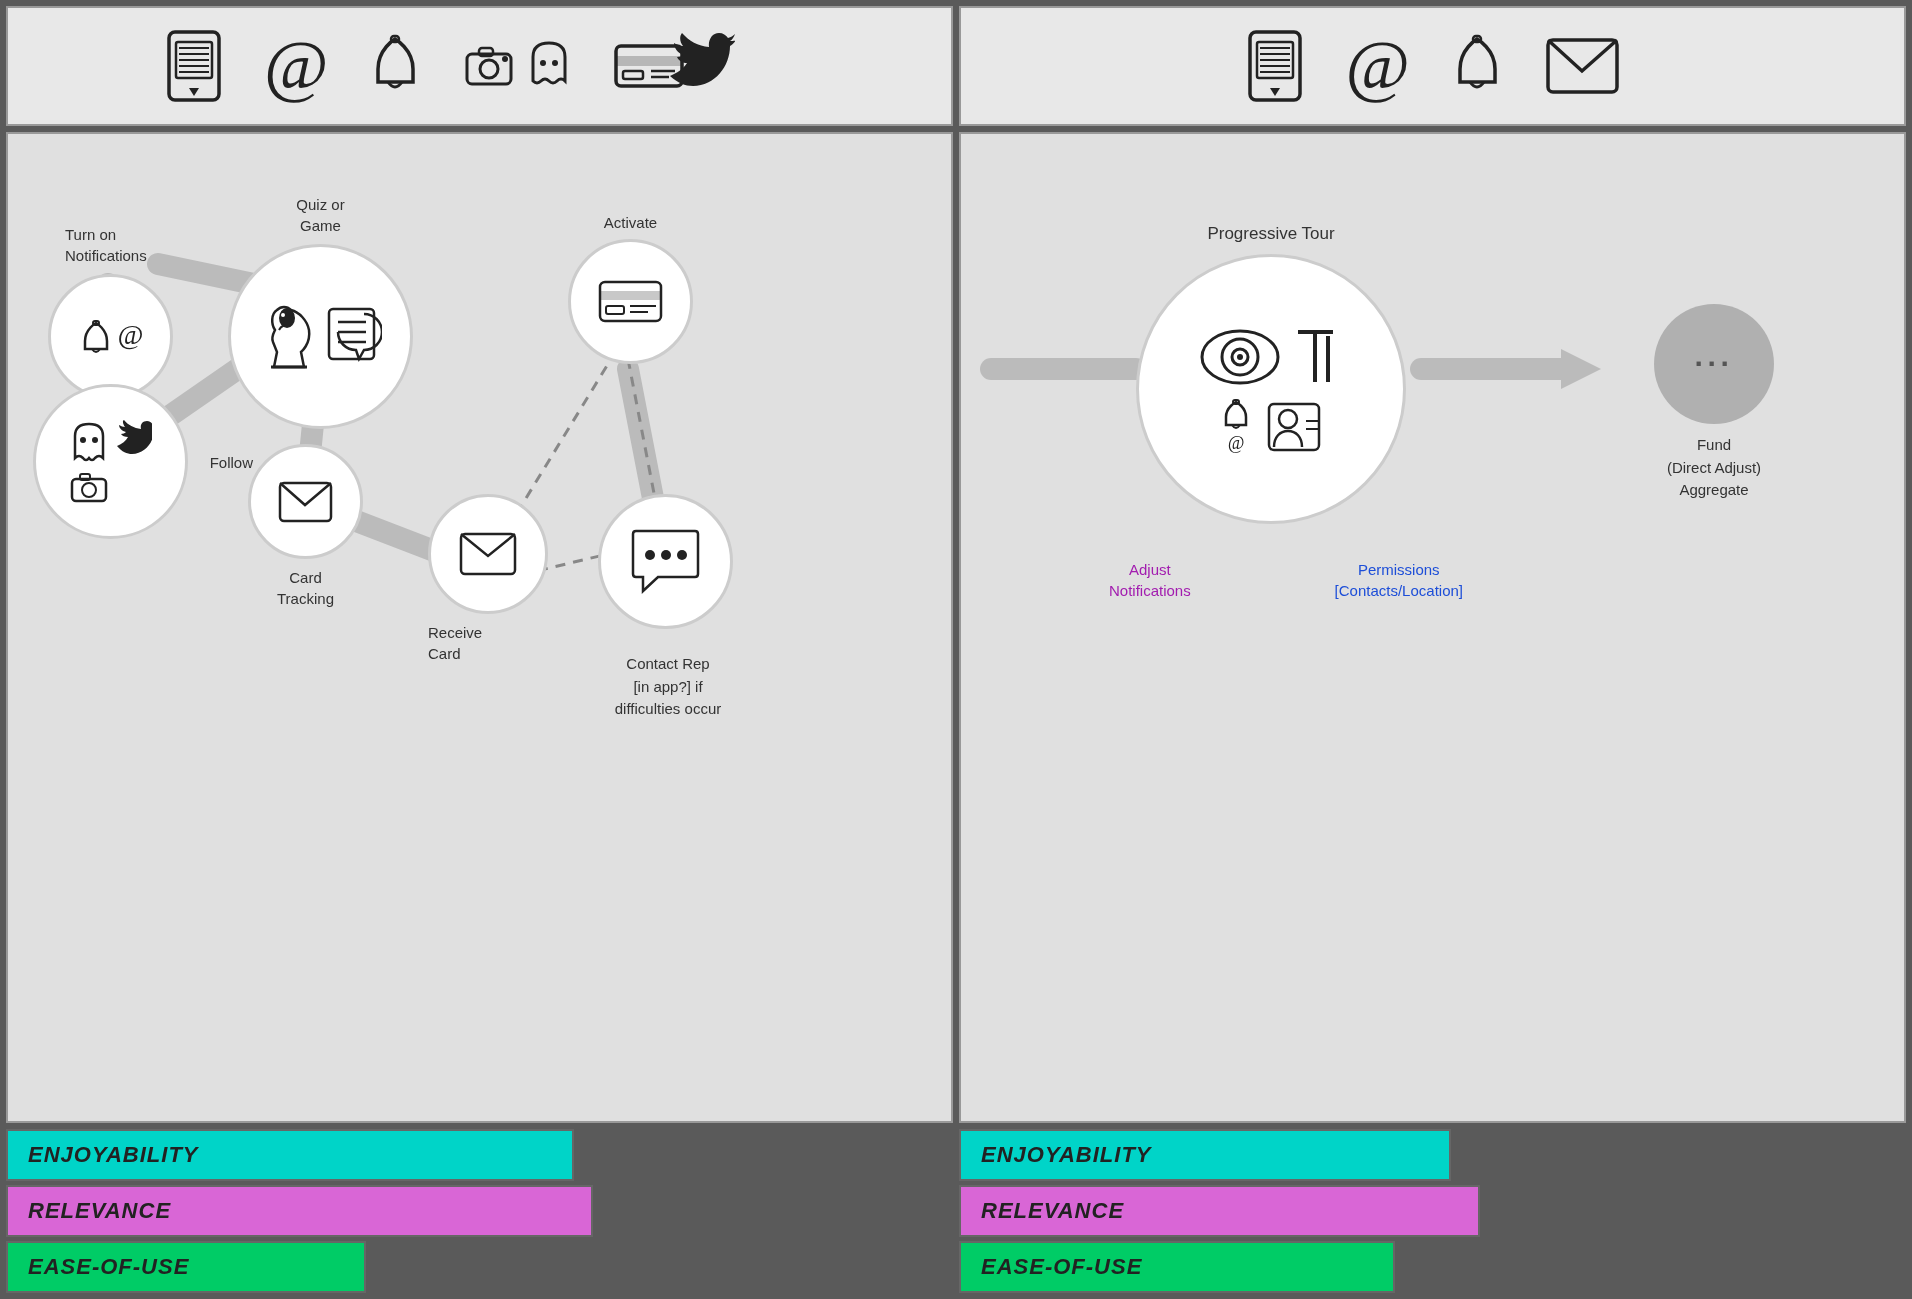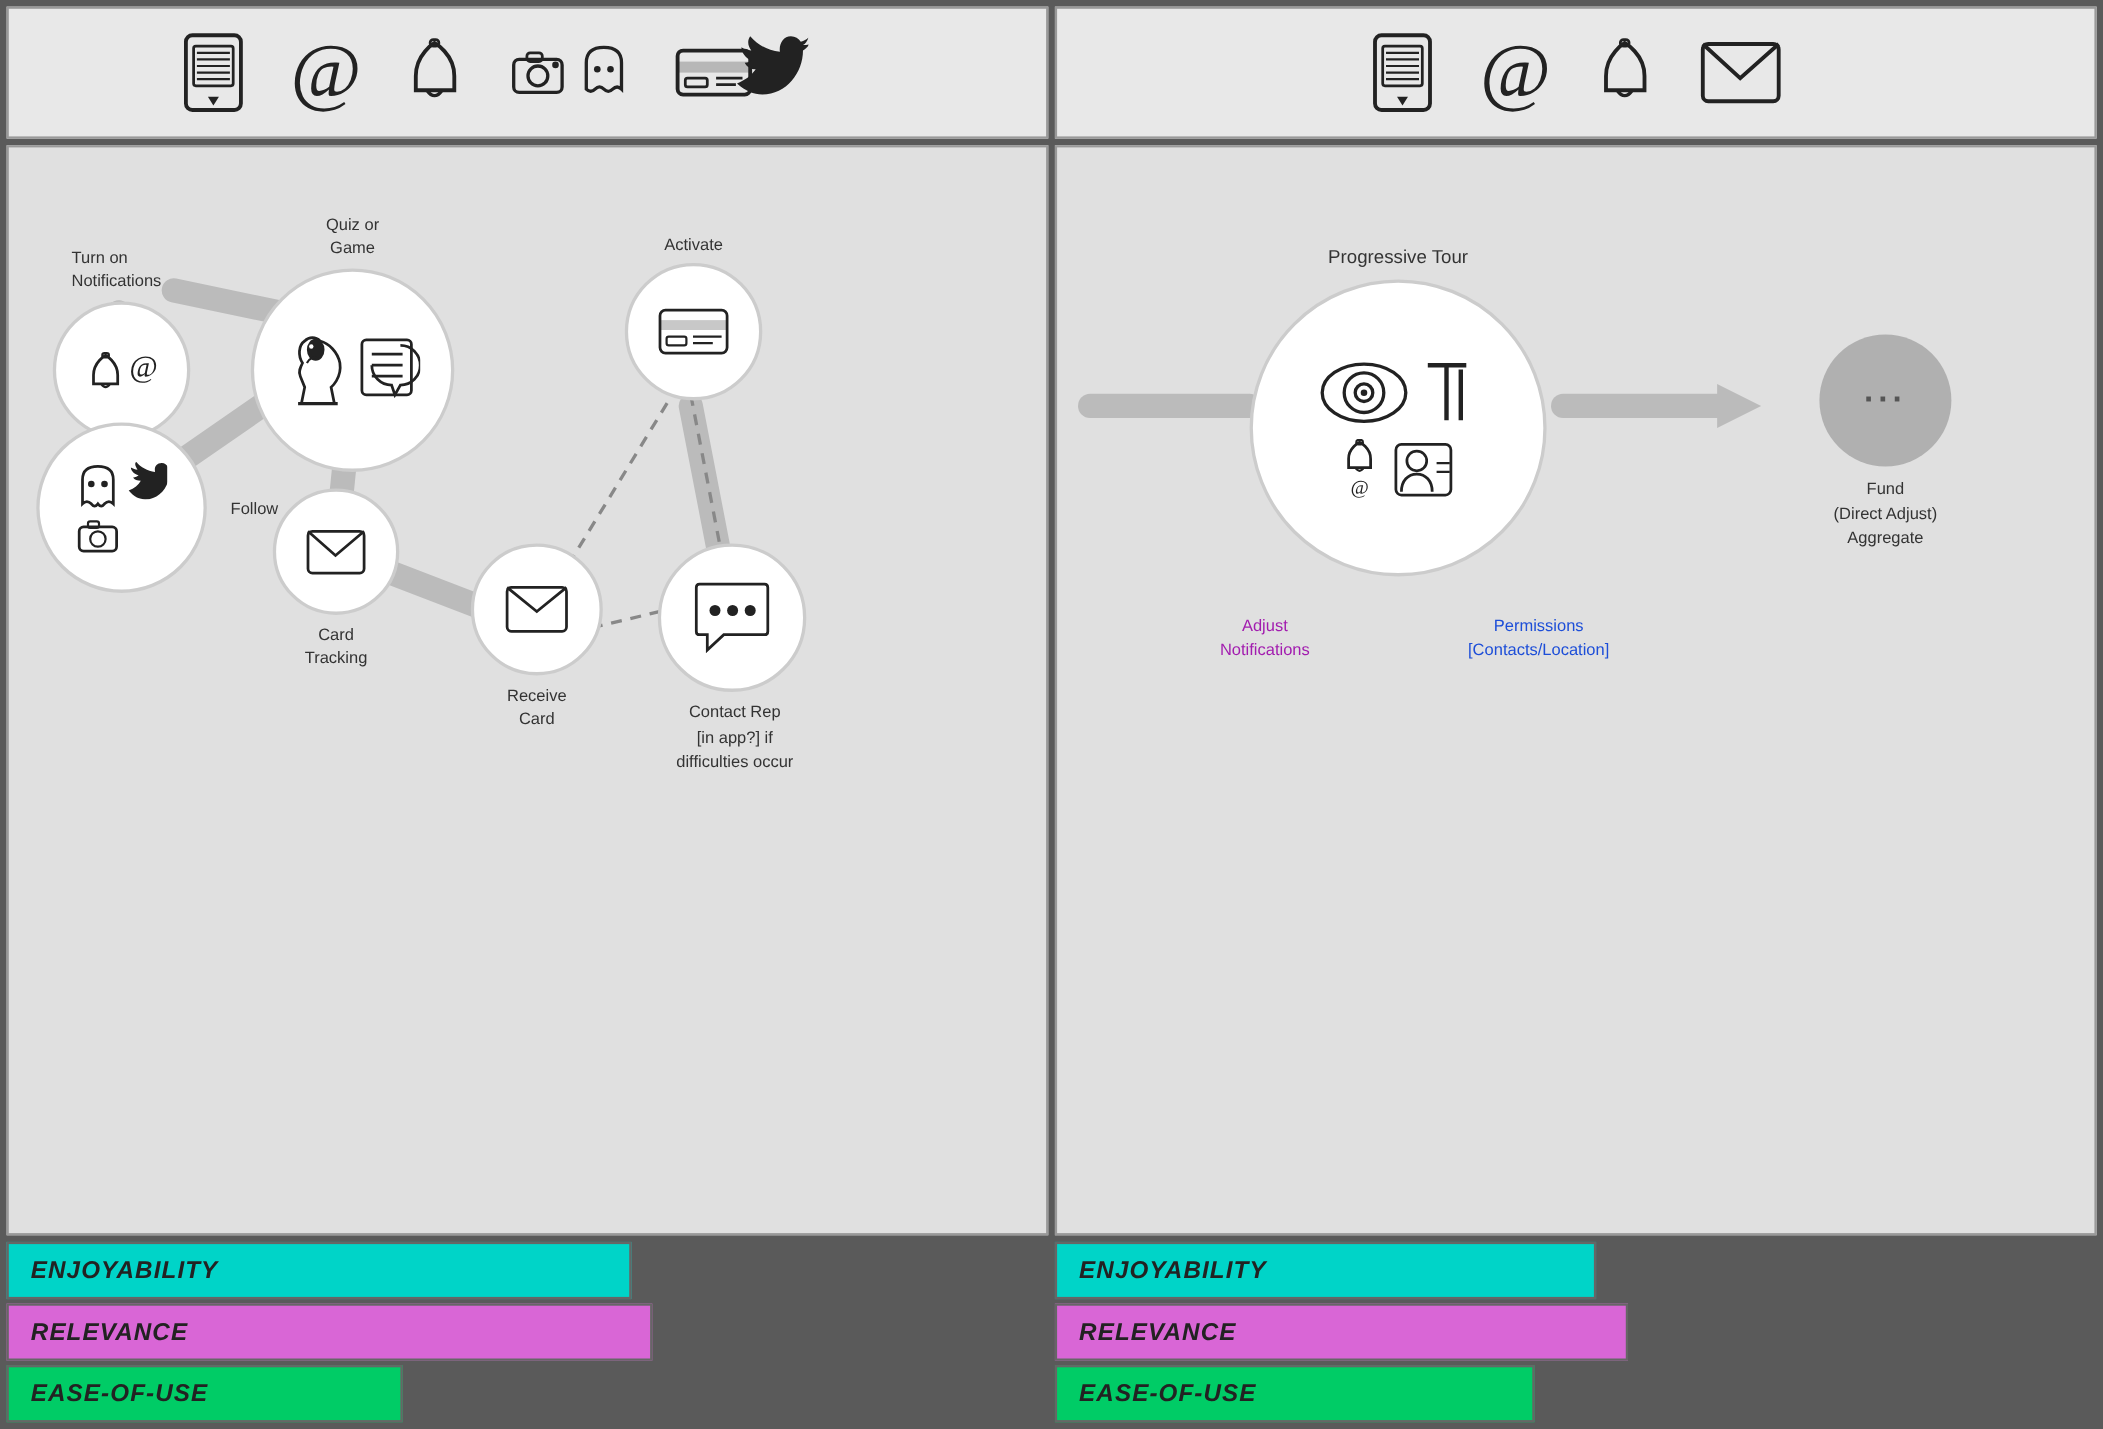--- a/index.html
+++ b/index.html
@@ -302,21 +302,21 @@
       </div>
 
       <div style="position:absolute; left:420px; top:360px;">
         <div style="width:120px; height:120px; border-radius:50%; background:white; border:3px solid #ccc; display:flex; align-items:center; justify-content:center;">
 
           <svg width="58" height="44" viewBox="0 0 58 44">
             <rect x="2" y="2" width="54" height="40" rx="4" fill="none" stroke="#222" stroke-width="2.5"></rect>
             <polyline points="2,2 29,24 56,2" fill="none" stroke="#222" stroke-width="2.5"></polyline>
           </svg>
         </div>
-        <div style="font-size:15px; color:#333; text-align:center; line-height:1.4; margin-top:8px;">
+        <div style="font-size:15px; color:#333; line-height:1.4; margin-top:8px;">
           <span>Receive</span><br>
           <span>Card</span>
         </div>
       </div>
 
       <div style="position:absolute; left:560px; top:80px;">
         <div style="font-size:15px; color:#333; text-align:center; margin-bottom:8px;">Activate</div>
         <div style="width:125px; height:125px; border-radius:50%; background:white; border:3px solid #ccc; display:flex; align-items:center; justify-content:center;">
           <svg width="65" height="45" viewBox="0 0 65 45">
             <rect x="2" y="3" width="61" height="39" rx="5" fill="none" stroke="#222" stroke-width="2.5"></rect>
@@ -331,21 +331,21 @@
       <div style="position:absolute; left:590px; top:360px;">
         <div style="width:135px; height:135px; border-radius:50%; background:white; border:3px solid #ccc; display:flex; align-items:center; justify-content:center;">
 
           <svg width="75" height="65" viewBox="0 0 75 65">
             <path d="M5 5 Q5 2 8 2 L67 2 Q70 2 70 5 L70 45 Q70 48 67 48 L30 48 L15 62 L15 48 L8 48 Q5 48 5 45 Z" fill="none" stroke="#222" stroke-width="2.5"></path>
             <circle cx="22" cy="26" r="5" fill="#222"></circle>
             <circle cx="38" cy="26" r="5" fill="#222"></circle>
             <circle cx="54" cy="26" r="5" fill="#222"></circle>
           </svg>
         </div>
-        <div style="font-size:15px; color:#333; text-align:center; line-height:1.5; margin-top:8px; width:200px; margin-left:-30px;">
+        <div style="font-size:15px; color:#333; text-align:center; line-height:1.5; margin-top:24px; width:200px; margin-left:-30px;">
           <span>Contact Rep</span><br>
           <span>[in app?] if</span><br>
           <span>difficulties occur</span>
         </div>
       </div>
 
     </div>
 
     <div class="metrics-section">
       <div class="metric-bar enjoyability">

